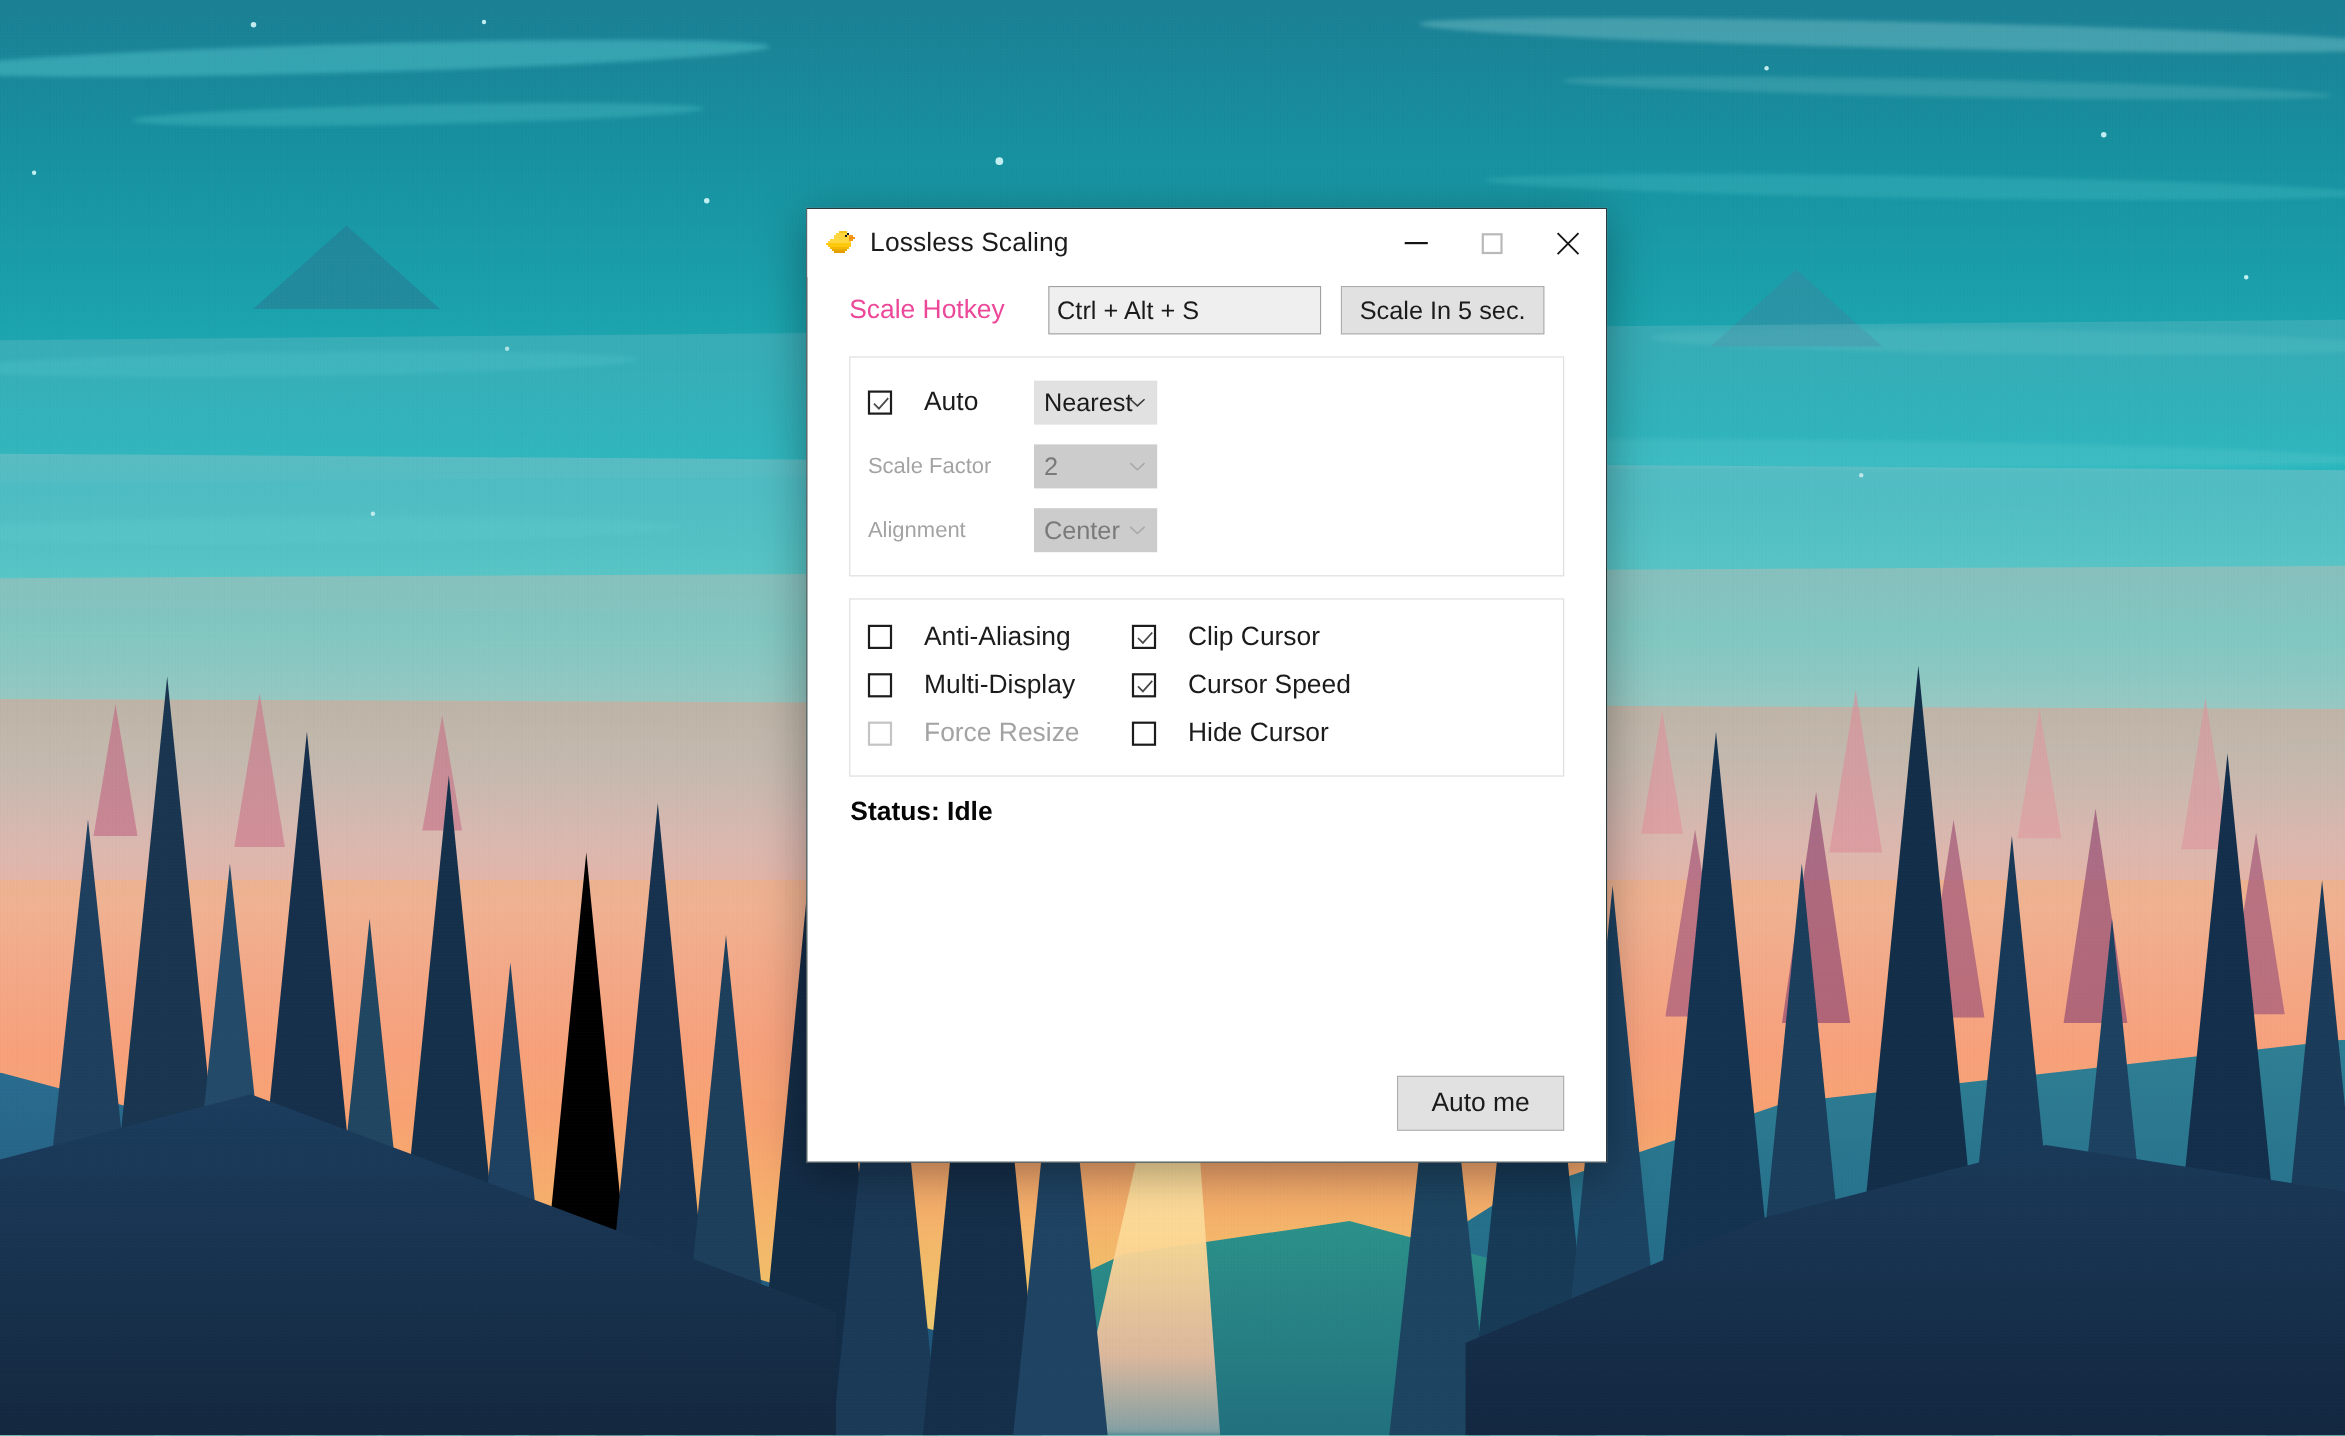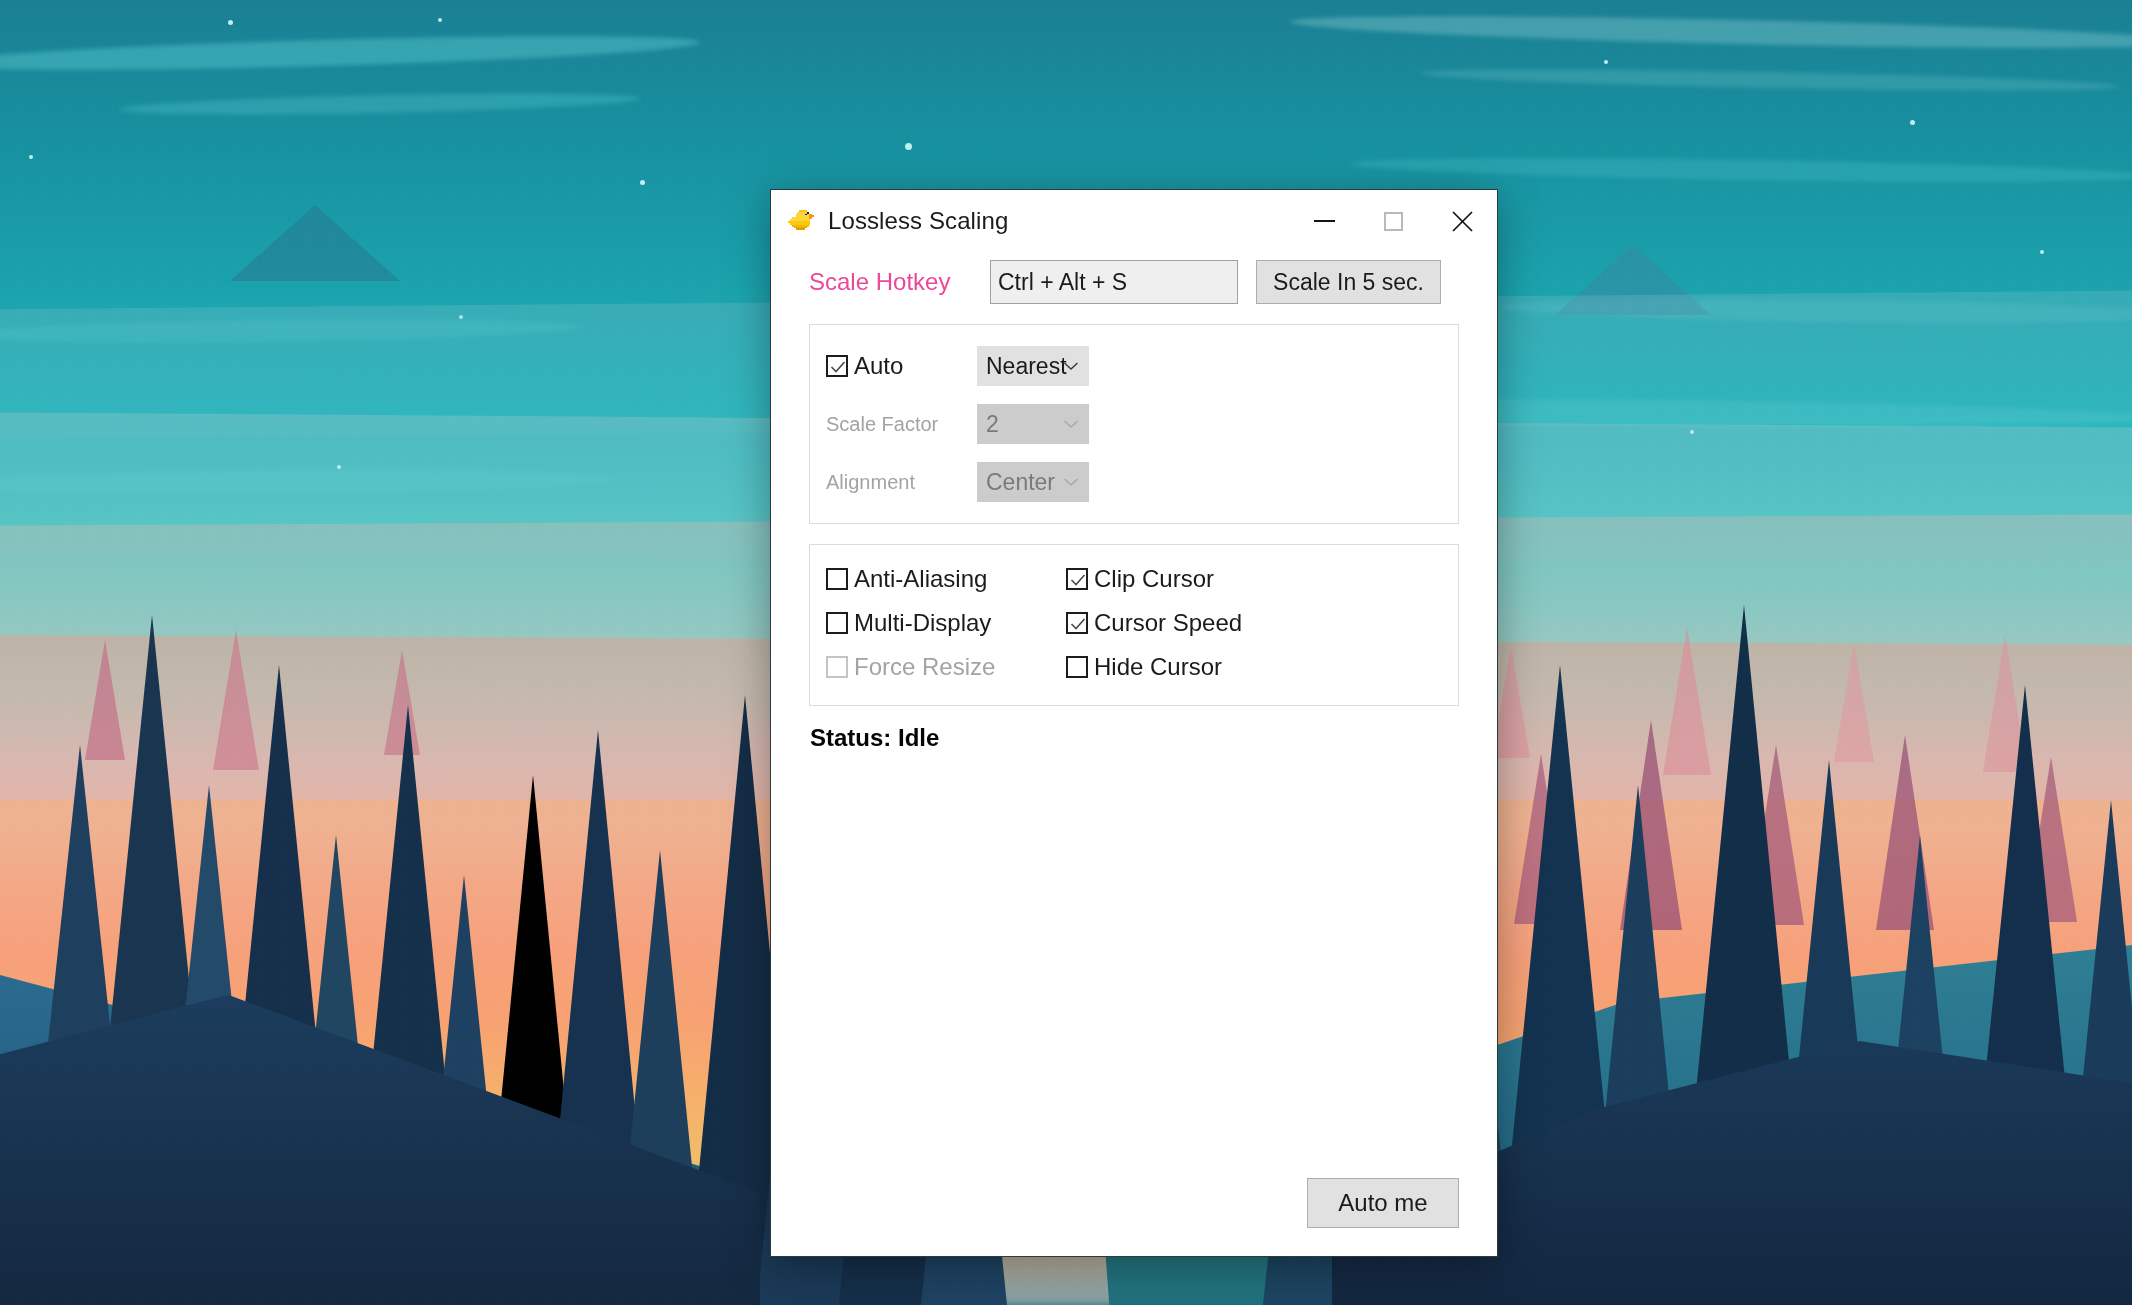--- a/index.html
+++ b/index.html
@@ -118,28 +118,27 @@
     background-image:
       repeating-linear-gradient(0deg, rgba(255,255,255,.05) 0 1px, transparent 1px 3px),
       repeating-linear-gradient(90deg, rgba(0,0,0,.05) 0 1px, transparent 1px 3px);
     pointer-events: none;
   }
 
   
   #app-window {
     position: absolute;
     left: 733px; top: 189px;
-    width: 728px; height: 1068px;
+    width: 728px; height: 868px;
     background: #ffffff;
     border: 1px solid #2a3a3e;
     box-shadow: 0 10px 40px rgba(0,0,0,0.35);
     display: flex;
     flex-direction: column;
     font-family: "Liberation Sans", sans-serif;
-    margin-left: 37px;
   }
 
   
   #titlebar {
     height: 62px;
     flex: 0 0 62px;
     display: flex;
     align-items: center;
     background: #ffffff;
     position: relative;
@@ -270,21 +269,21 @@
   .cb-grid {
     display: grid;
     grid-template-columns: 240px auto;
     row-gap: 0px;
     padding-left: 16px;
   }
   .cbrow {
     display: flex;
     align-items: center;
     height: 44px;
-    gap: 6px;
+    gap: 29px;
     cursor: default;
   }
   .cbbox {
     width: 22px; height: 22px;
     border: 2px solid #1c1c1c;
     background: #ffffff;
     position: relative;
     flex: 0 0 22px;
   }
   .cbbox.disabled { border-color: #c4c4c4; }

